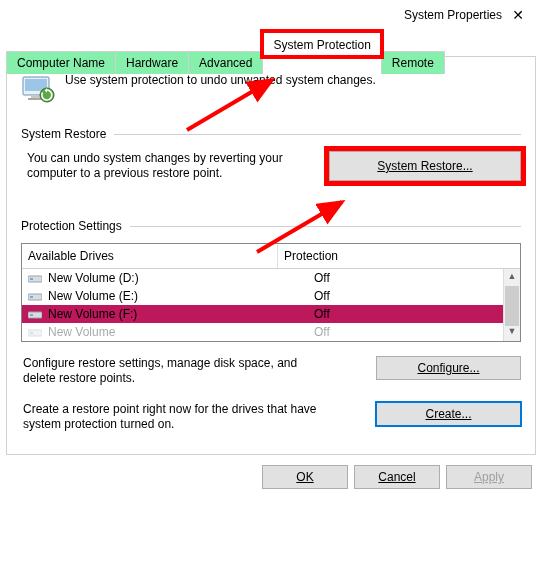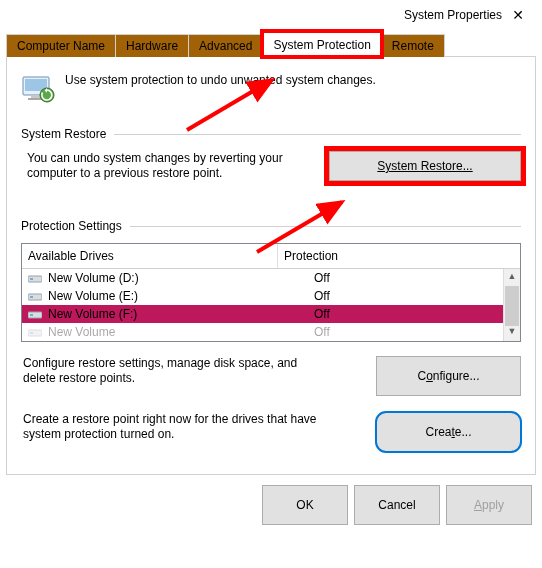--- a/index.html
+++ b/index.html
@@ -30,26 +30,26 @@
   .tabs {
     display: flex;
     align-items: flex-end;
     padding-left: 6px;
     position: relative;
     z-index: 2;
   }
   .tab {
     border: 1px solid #d0d0d0;
     border-bottom: none;
-    background: #a16207;
+    background: #86efac;
     padding: 4px 10px;
     font-size: 12px;
     position: relative;
     margin-right: -1px;
-    top: 1px;
+    top: 18px;
   }
   .tab.active {
     background: #fff;
     z-index: 3;
     padding-top: 6px;
     padding-bottom: 5px;
     top: 1px;
   }
   .tab.highlight-red {
     outline: 4px solid #ff0000;
@@ -85,29 +85,30 @@
     display: flex;
     justify-content: space-between;
     align-items: flex-start;
     gap: 12px;
     padding-left: 6px;
     margin-bottom: 38px;
   }
   .restore-txt { max-width: 290px; line-height: 1.25; }
   .btn {
     min-width: 145px;
-    height: 40px;
+    height: 24px;
     background: #e1e1e1;
     border: 1px solid #adadad;
     font-family: inherit;
     font-size: 12px;
     padding: 0 10px;
     cursor: pointer;
-  }
-  .btn.focus { outline: 2px solid #0078d7; outline-offset: -1px; border-radius: 10px; }
+    text-decoration: underline;
+  }
+  .btn.focus { outline: 2px solid #0078d7; outline-offset: -1px; }
   .btn.highlight-red { outline: 5px solid #ff0000; outline-offset: 0; }
   .btn.disabled { color: #a0a0a0; cursor: default; }
   .btn .ul { text-decoration: underline; }
   .drive-list {
     border: 1px solid #828790;
     margin: 4px 0 14px 0;
     position: relative;
   }
   .dl-head {
     display: flex;

